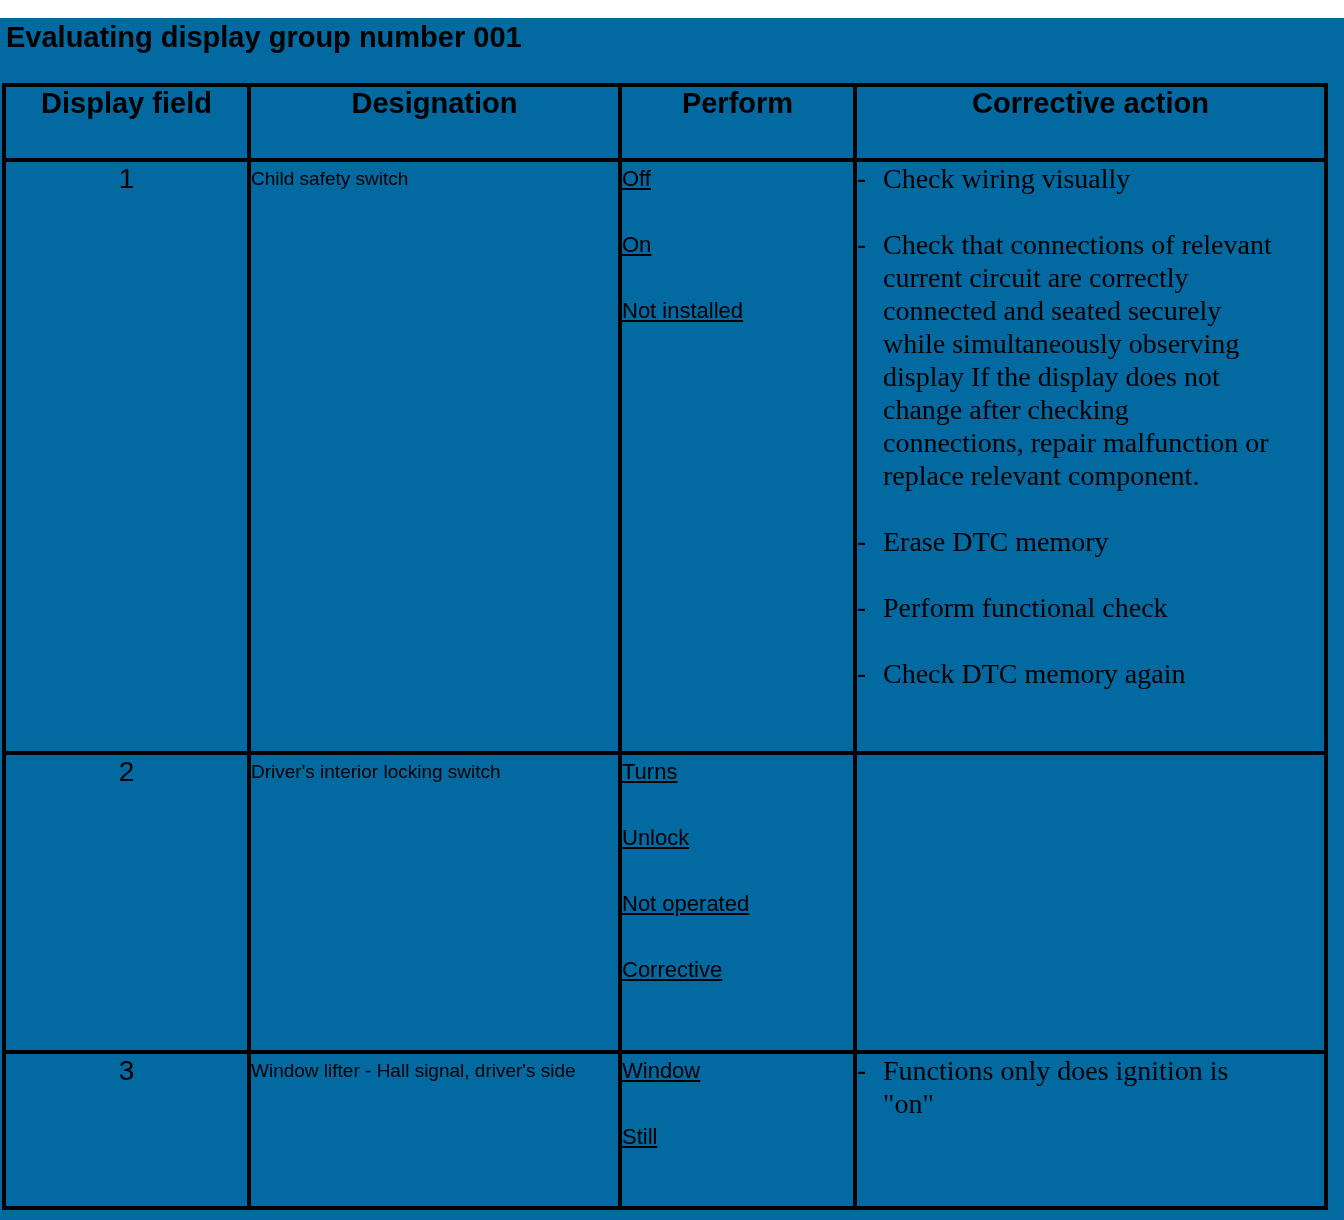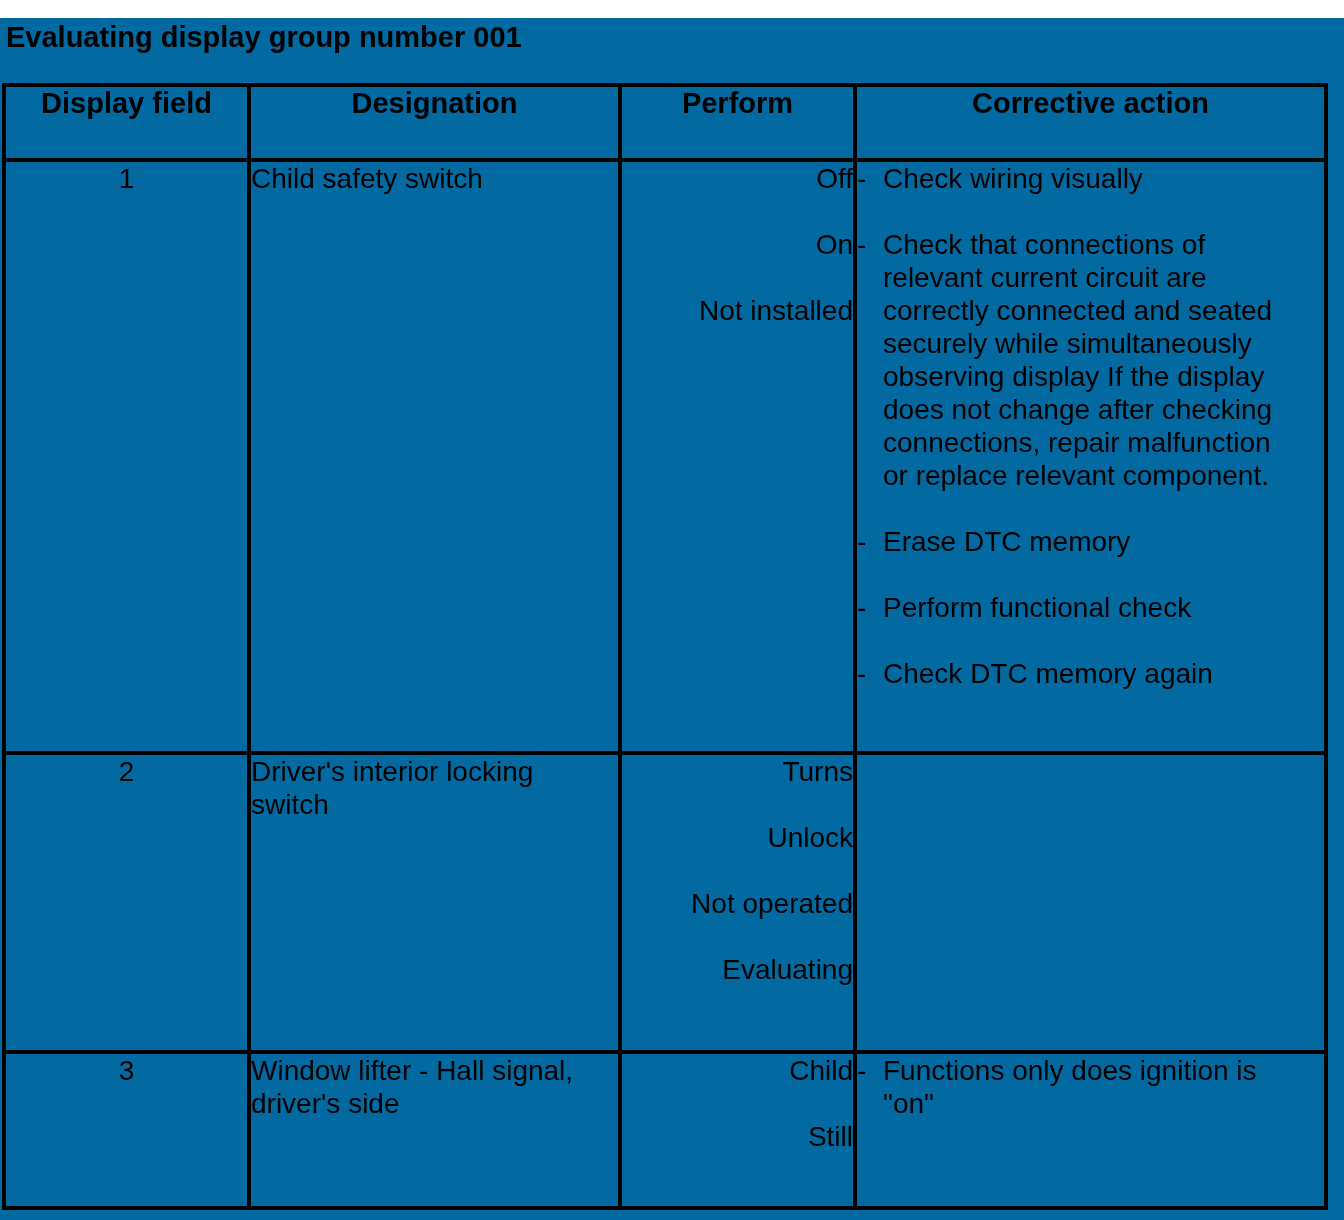--- a/index.html
+++ b/index.html
@@ -47,28 +47,29 @@
     height: 71px; 
   }
   
   td.cell-field {
     text-align: center;
     vertical-align: middle;
     font-size: 28px;
     line-height: 33px;
   }
   td.cell-desig {
-    font-size: 28px;
+    font-size: 19px;
     line-height: 33px;
     padding: 30px 12px 0 27px;
   }
   td.cell-disp {
-    text-align: right;
-    font-size: 28px;
+    text-align: left;
+    font-size: 22px;
     padding-top: 30px;
+    text-decoration: underline;
   }
   .disp-item {
     line-height: 33px;
     margin-bottom: 33px;
   }
   td.cell-actions {
     font-size: 28px;
     padding: 30px 26px 0 23px;
   }
   .action-item {
@@ -77,20 +78,21 @@
     margin-bottom: 33px;
   }
   .action-dash {
     flex: 0 0 26px;
     line-height: 33px;
   }
   .action-text {
     flex: 1 1 auto;
     line-height: 33px;
     max-width: 392px;
+    font-family: Liberation Serif, serif;
   }
 </style>
 </head>
 <body>
 
 <div class="page">
 
   <div class="page-title">Evaluating display group number 001</div>
 
   <table class="eval-table">
@@ -141,29 +143,29 @@
             </div>
           </td>
         </tr>
         <tr>
           <td class="cell-field" style="height: 295px;">2</td>
           <td class="cell-desig">Driver's interior locking switch</td>
           <td class="cell-disp">
             <div class="disp-item">Turns</div>
             <div class="disp-item">Unlock</div>
             <div class="disp-item">Not operated</div>
-            <div class="disp-item">Evaluating</div>
+            <div class="disp-item">Corrective</div>
           </td>
           <td class="cell-actions"></td>
         </tr>
         <tr>
           <td class="cell-field" style="height: 152px;">3</td>
           <td class="cell-desig">Window lifter - Hall signal, driver's side</td>
           <td class="cell-disp">
-            <div class="disp-item">Child</div>
+            <div class="disp-item">Window</div>
             <div class="disp-item">Still</div>
           </td>
           <td class="cell-actions">
             <div class="action-item">
               <span class="action-dash">-</span>
               <span class="action-text">Functions only does ignition is "on"</span>
             </div>
           </td>
         </tr>
       </tbody>

